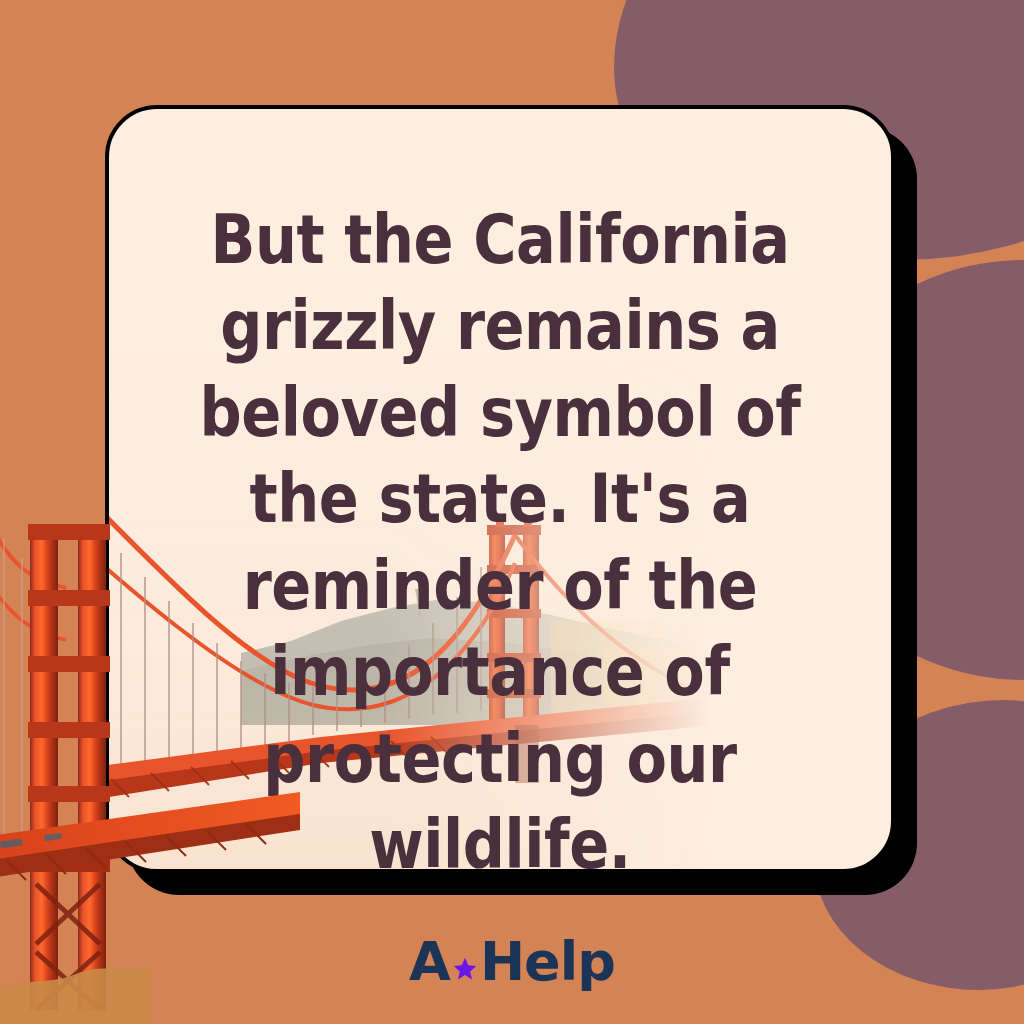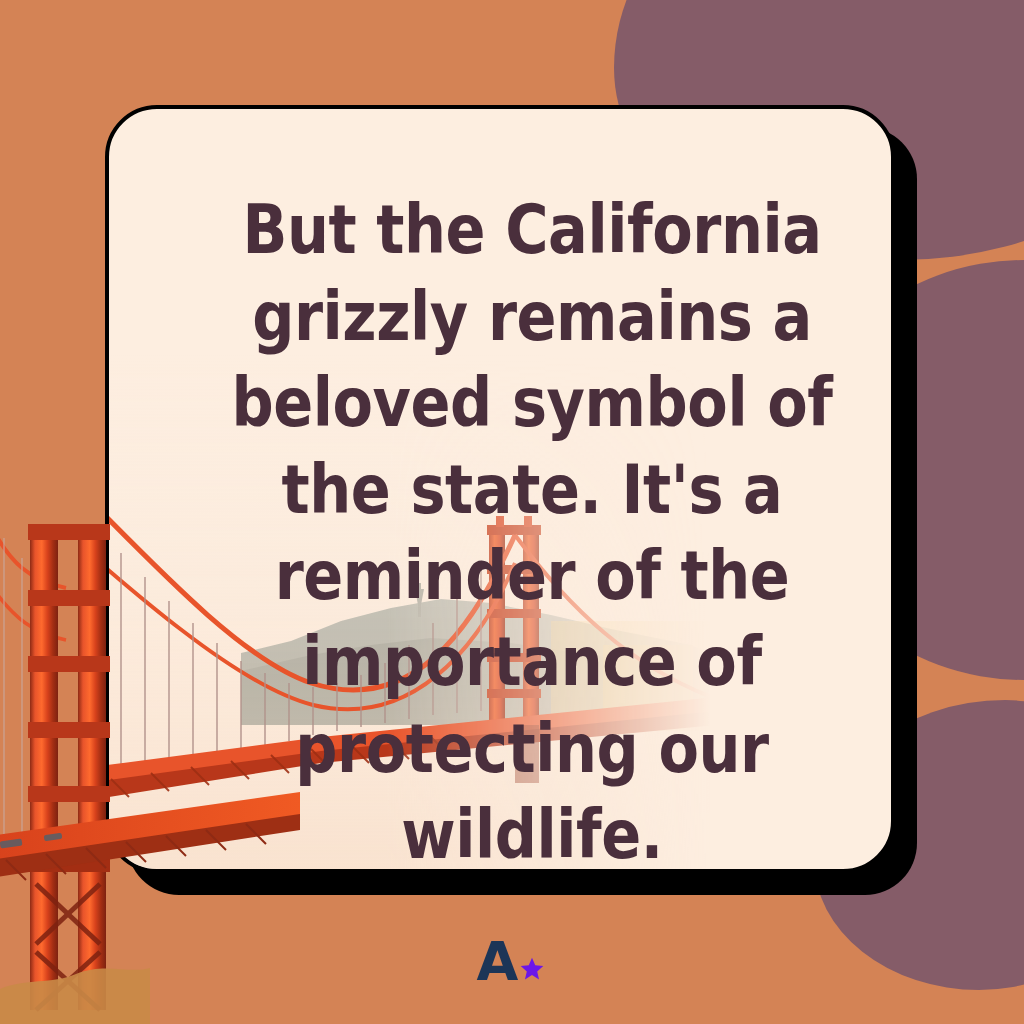--- a/index.html
+++ b/index.html
@@ -63,29 +63,28 @@
     height: 768px;
     background: #FDEEE0;
     border: 4px solid #000000;
     border-radius: 52px;
     box-sizing: border-box;
     overflow: hidden;
   }
 
   .quote-wrap {
     position: absolute;
-    left: 12px;
+    left: 0;
     top: 0;
     width: 100%;
     height: 100%;
     display: flex;
-    align-items: center;
+    align-items: flex-start;
     justify-content: center;
     z-index: 4;
-    padding-left: 20px;
   }
   .quote {
     width: 720px;
     margin-top: 88px;
     text-align: center;
     color: #4A2F3C;
     font-family: "DejaVu Sans", sans-serif;
     font-weight: bold;
     font-size: 67px;
     line-height: 1.29;
@@ -319,16 +318,17 @@
   </svg>
 
   <div class="logo">
     <span class="logo-inner">
       <span>A</span>
       <span class="logo-star">
         <svg width="26" height="26" viewBox="0 0 24 24" aria-hidden="true">
           <path d="M12 1.6 L15 8.6 L22.4 9.3 L16.8 14.2 L18.5 21.6 L12 17.6 L5.5 21.6 L7.2 14.2 L1.6 9.3 L9 8.6 Z" fill="#6B16E8"></path>
         </svg>
       </span>
+      <span>Help</span>
     </span>
   </div>
 
 </div>
 
 </body></html>

